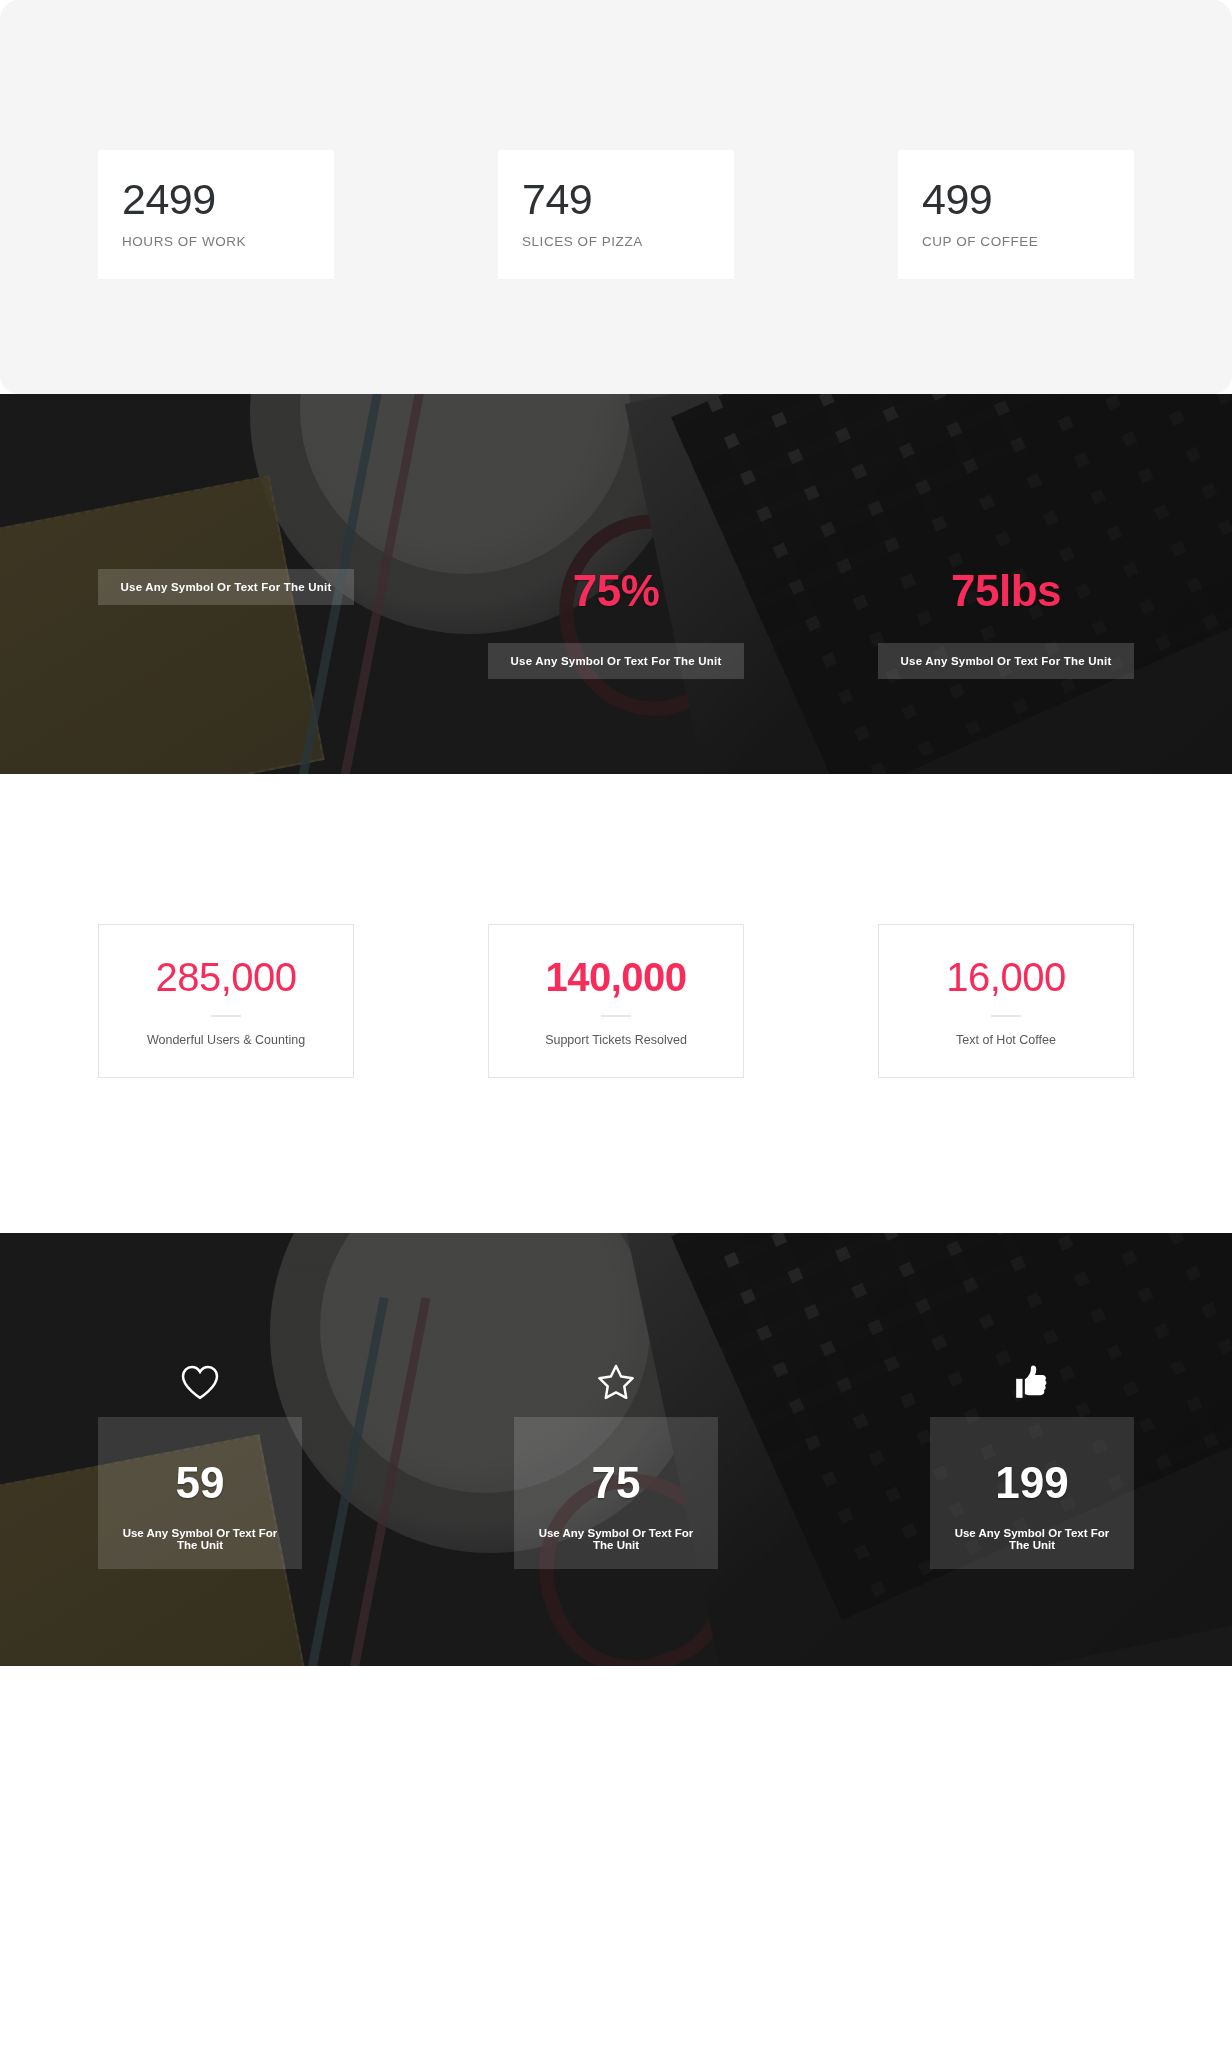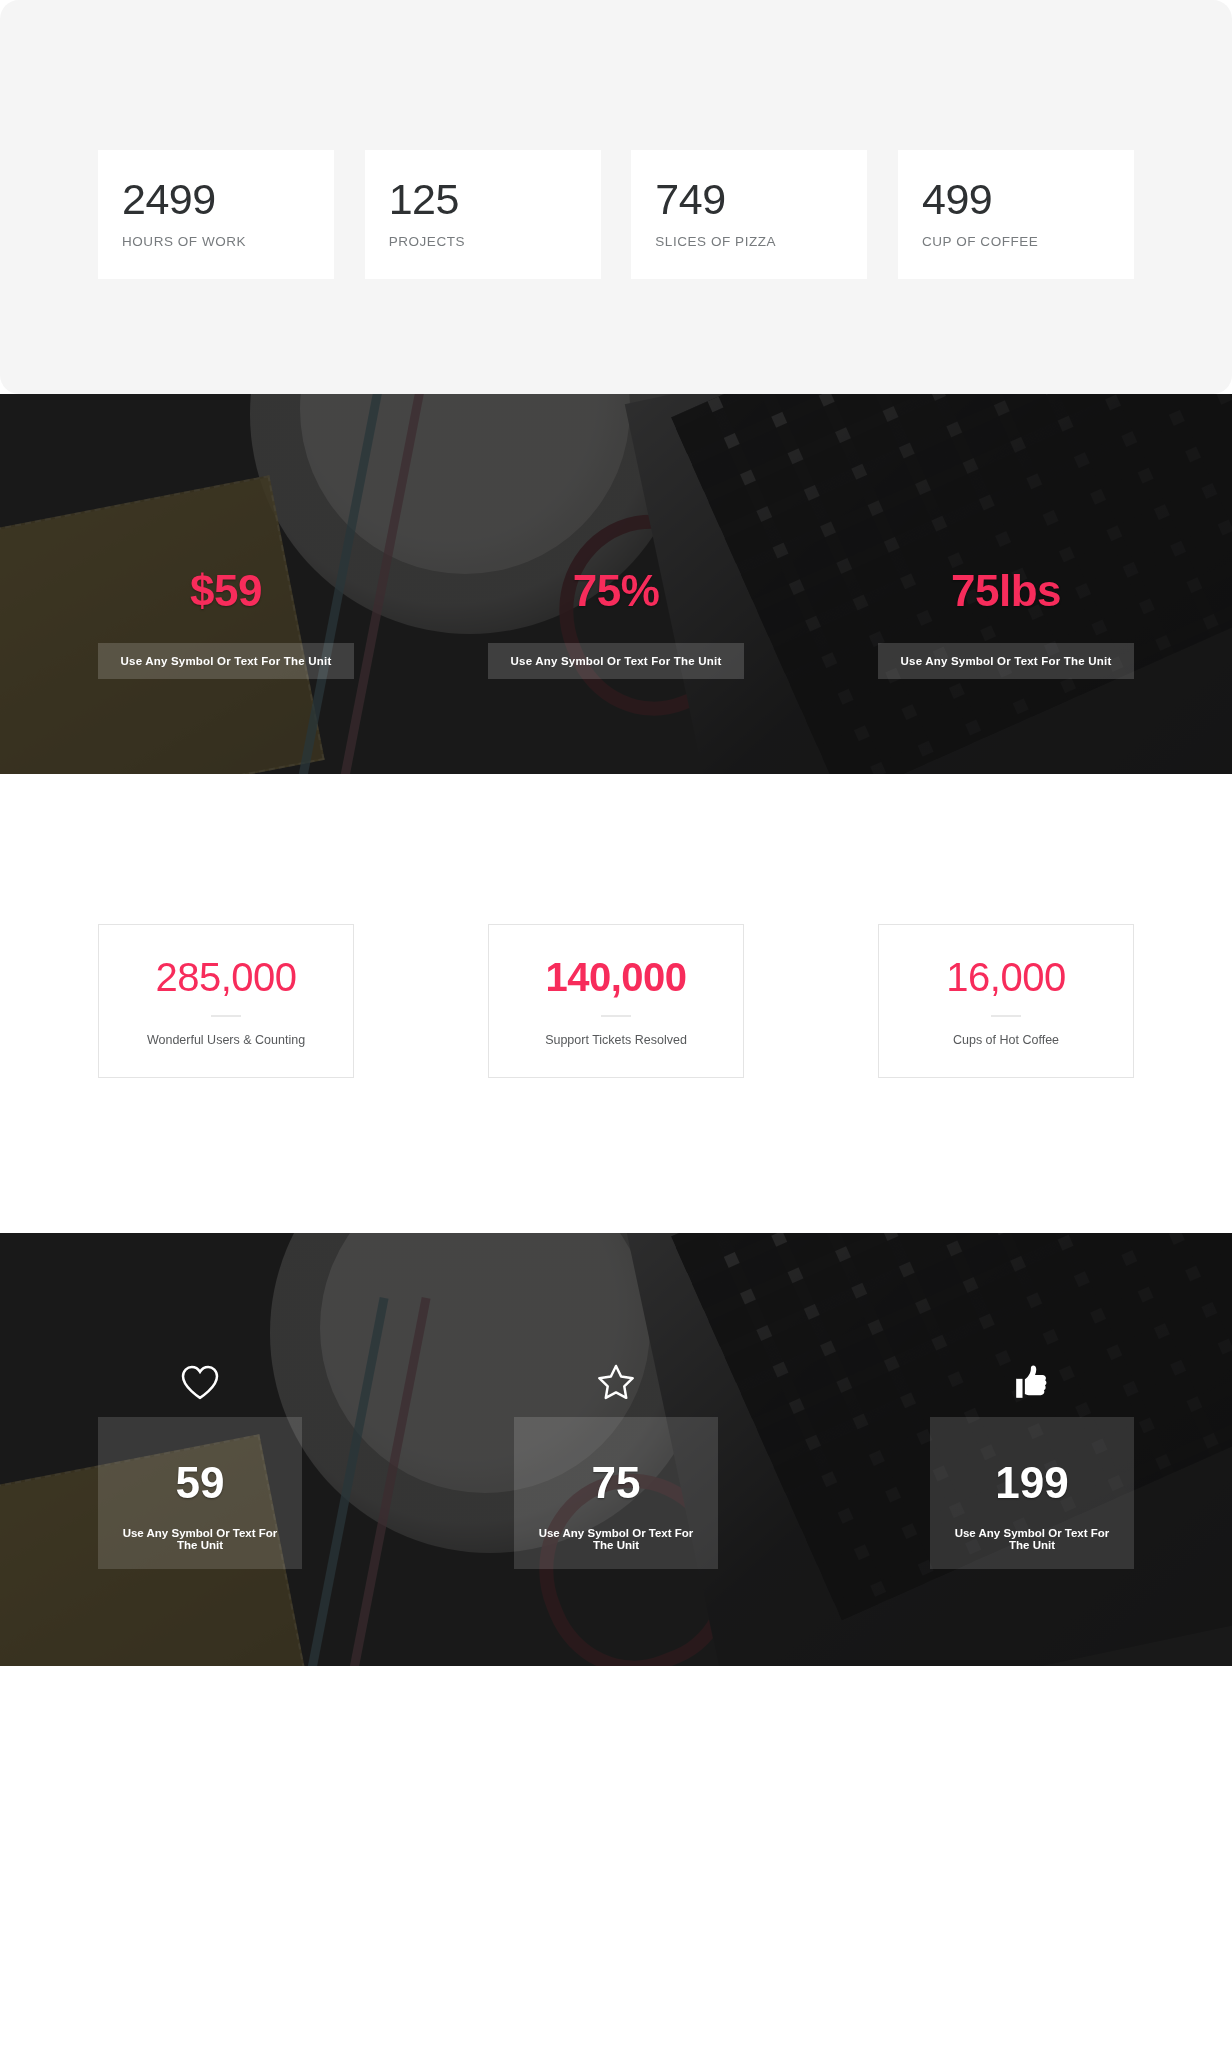--- a/index.html
+++ b/index.html
@@ -185,24 +185,20 @@
 <body>
 
 <section class="sec-light">
   <div class="row4">
 
     <div class="card-plain">
       <div class="num">2499</div>
       <div class="lbl">HOURS OF WORK</div>
     </div>
 
-    <div class="card-plain">
-      <div class="num">125</div>
-      <div class="lbl">PROJECTS</div>
-    </div>
 
     <div class="card-plain">
       <div class="num">749</div>
       <div class="lbl">SLICES OF PIZZA</div>
     </div>
 
     <div class="card-plain">
       <div class="num">499</div>
       <div class="lbl">CUP OF COFFEE</div>
     </div>
@@ -221,21 +217,20 @@
     <div class="prop laptop">
         <div class="keys"></div>
       </div>
   </div>
   <div class="photo-overlay"></div>
 
   <div class="pad-photo2">
     <div class="row3">
 
       <div class="pink-col">
-        <div class="pink-num" style="color: rgb(247, 44, 91);">$59</div>
         <div class="unit-bar">Use Any Symbol Or Text For The Unit</div>
       </div>
 
       <div class="pink-col">
         <div class="pink-num" style="color: rgb(247, 44, 91);">75%</div>
         <div class="unit-bar">Use Any Symbol Or Text For The Unit</div>
       </div>
 
       <div class="pink-col">
         <div class="pink-num" style="color: rgb(247, 44, 91);">75lbs</div>
@@ -257,21 +252,21 @@
 
     <div class="card-bordered">
       <div class="num" style="color: rgb(247, 44, 91); font-weight: bold;">140,000</div>
       <div class="divider"></div>
       <div class="lbl">Support Tickets Resolved</div>
     </div>
 
     <div class="card-bordered">
       <div class="num" style="color: rgb(247, 44, 91);">16,000</div>
       <div class="divider"></div>
-      <div class="lbl">Cups of Hot Coffee</div>
+      <div class="lbl">Text of Hot Coffee</div>
     </div>
 
   </div>
 </section>
 
 <section class="sec-photo tall">
   <div class="photo-bg">
     <div class="prop saucer" style="top:-120px;left:270px"></div>
     <div class="prop cup" style="top:-70px;left:320px"></div>
     <div class="prop notebook" style="top:230px;left:-40px"></div>

